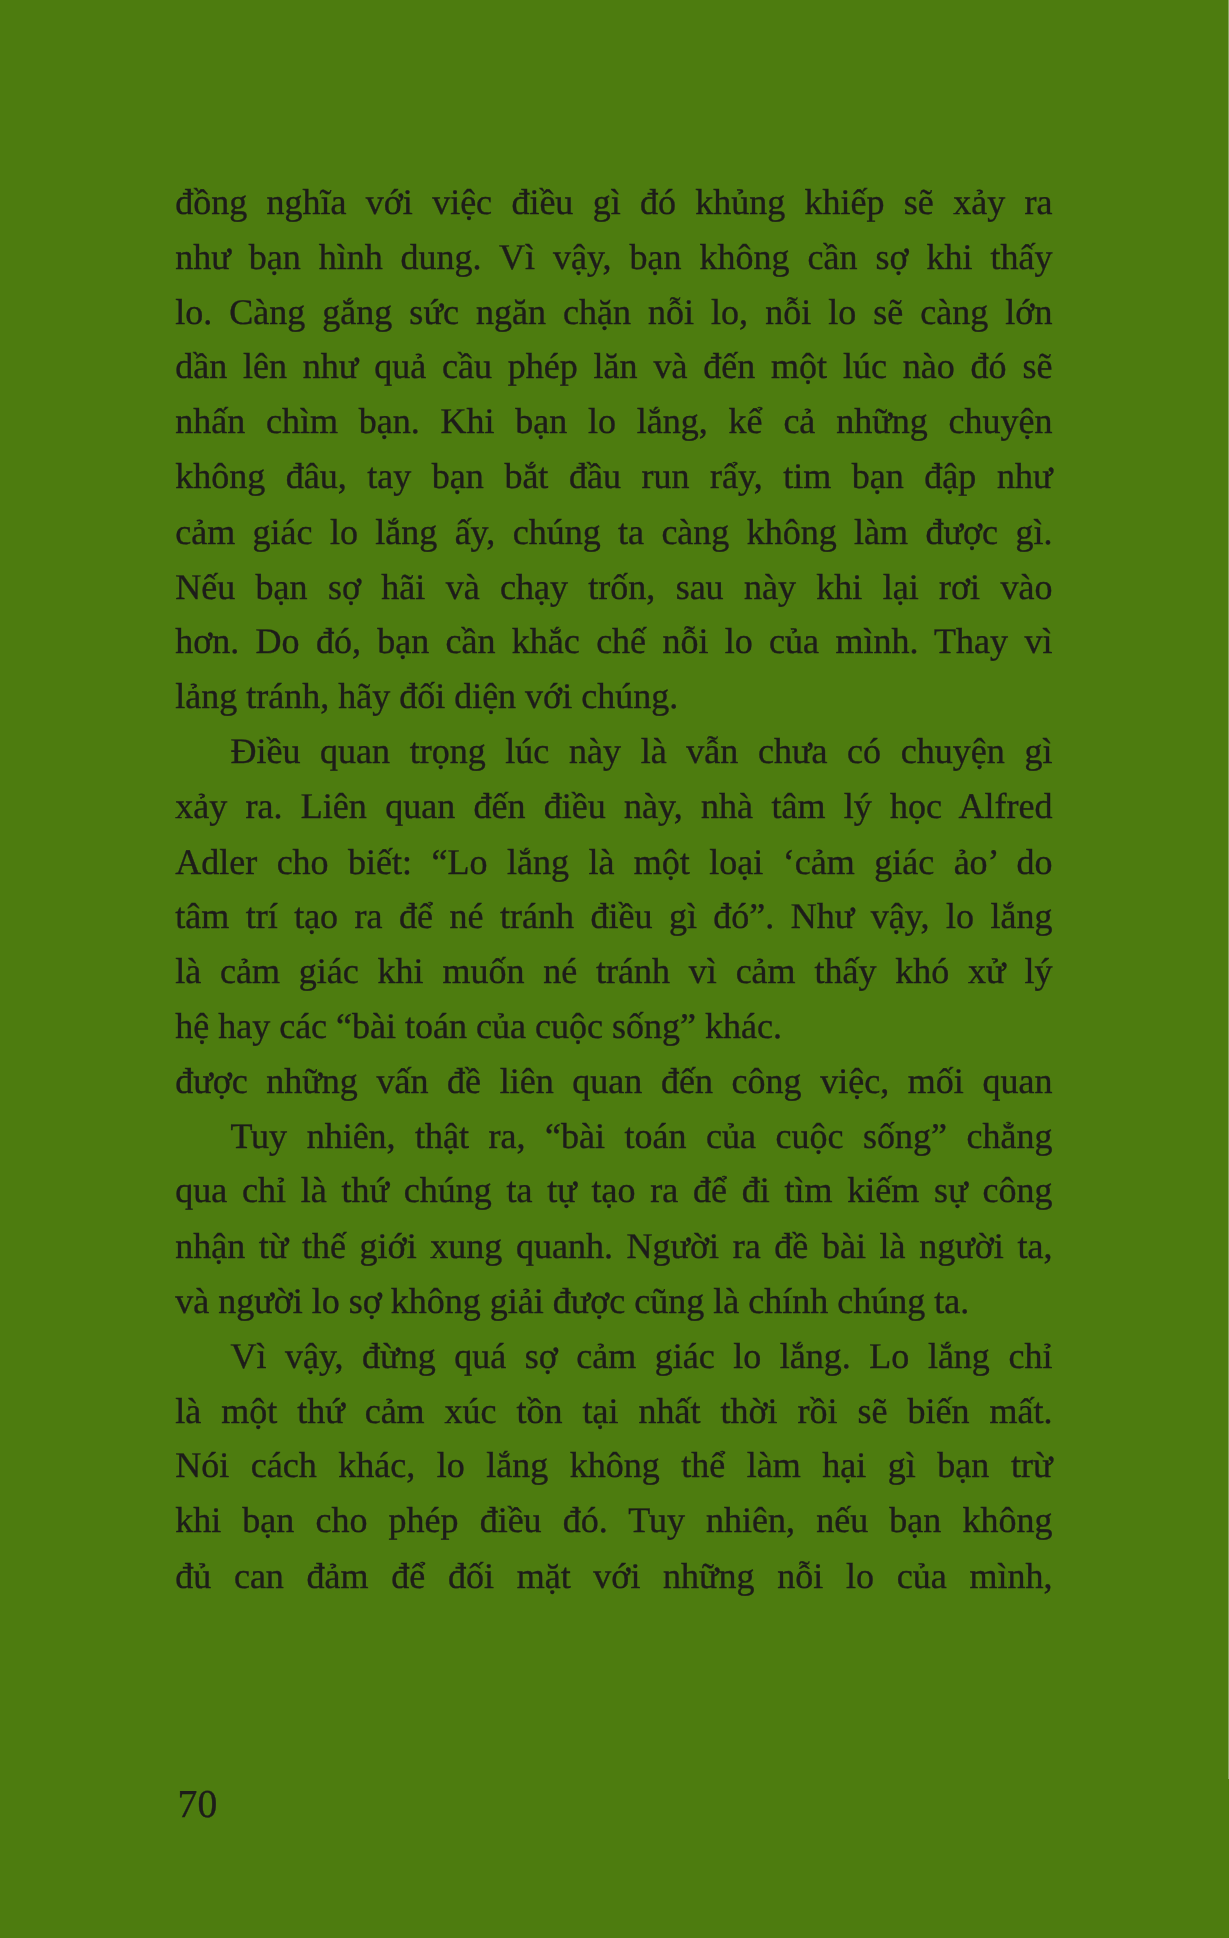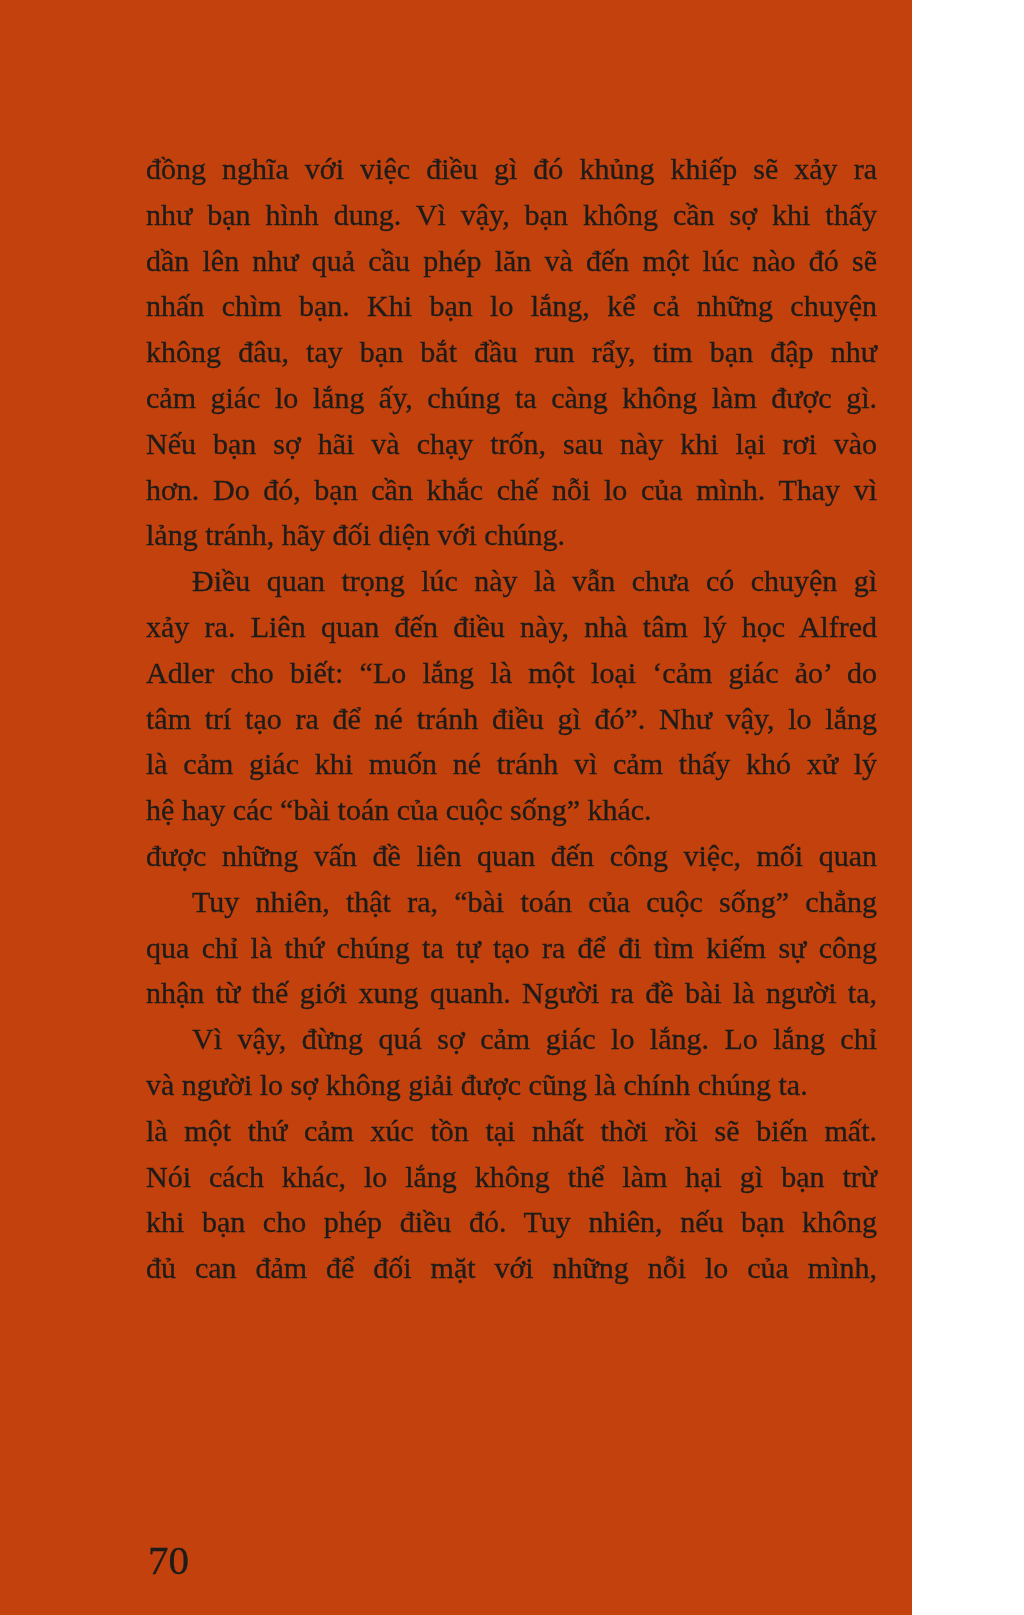--- a/index.html
+++ b/index.html
@@ -2,23 +2,23 @@
 <html><head>
 <meta charset="utf-8">
 <style>
   html, body {
     margin: 0;
     padding: 0;
     background: #ffffff;
   }
   .book-page {
     position: relative;
-    width: 912px;
+    width: 1024px;
     height: 1615px;
-    background: #c2410c;
+    background: #4d7c0f;
     overflow: hidden;
     font-family: "Liberation Serif", "DejaVu Serif", serif;
     color: #1d1c1a;
   }
   .text-block {
     position: absolute;
     left: 146px;
     top: 146px;
     width: 731px;
     font-size: 30px;
@@ -33,51 +33,52 @@
   }
   .line.last {
     text-align-last: left;
   }
   .line.indent {
     text-indent: 46px;
   }
   .page-number {
     position: absolute;
     left: 148px;
-    top: 1540px;
-    font-size: 41px;
+    top: 1484px;
+    font-size: 33px;
     line-height: 40px;
     -webkit-text-stroke: 0.3px #1d1c1a;
   }
 </style>
 </head>
 <body>
 
 <div class="book-page">
   <div class="text-block">
       <div class="line">đồng nghĩa với việc điều gì đó khủng khiếp sẽ xảy ra</div>
       <div class="line">như bạn hình dung. Vì vậy, bạn không cần sợ khi thấy</div>
+      <div class="line">lo. Càng gắng sức ngăn chặn nỗi lo, nỗi lo sẽ càng lớn</div>
       <div class="line">dần lên như quả cầu phép lăn và đến một lúc nào đó sẽ</div>
       <div class="line">nhấn chìm bạn. Khi bạn lo lắng, kể cả những chuyện</div>
       <div class="line">không đâu, tay bạn bắt đầu run rẩy, tim bạn đập như</div>
       <div class="line">cảm giác lo lắng ấy, chúng ta càng không làm được gì.</div>
       <div class="line">Nếu bạn sợ hãi và chạy trốn, sau này khi lại rơi vào</div>
       <div class="line">hơn. Do đó, bạn cần khắc chế nỗi lo của mình. Thay vì</div>
       <div class="line last">lảng tránh, hãy đối diện với chúng.</div>
       <div class="line indent">Điều quan trọng lúc này là vẫn chưa có chuyện gì</div>
       <div class="line">xảy ra. Liên quan đến điều này, nhà tâm lý học Alfred</div>
       <div class="line">Adler cho biết: “Lo lắng là một loại ‘cảm giác ảo’ do</div>
       <div class="line">tâm trí tạo ra để né tránh điều gì đó”. Như vậy, lo lắng</div>
       <div class="line">là cảm giác khi muốn né tránh vì cảm thấy khó xử lý</div>
       <div class="line last">hệ hay các “bài toán của cuộc sống” khác.</div>
       <div class="line">được những vấn đề liên quan đến công việc, mối quan</div>
       <div class="line indent">Tuy nhiên, thật ra, “bài toán của cuộc sống” chẳng</div>
       <div class="line">qua chỉ là thứ chúng ta tự tạo ra để đi tìm kiếm sự công</div>
       <div class="line">nhận từ thế giới xung quanh. Người ra đề bài là người ta,</div>
+      <div class="line last">và người lo sợ không giải được cũng là chính chúng ta.</div>
       <div class="line indent">Vì vậy, đừng quá sợ cảm giác lo lắng. Lo lắng chỉ</div>
-      <div class="line last">và người lo sợ không giải được cũng là chính chúng ta.</div>
       <div class="line">là một thứ cảm xúc tồn tại nhất thời rồi sẽ biến mất.</div>
       <div class="line">Nói cách khác, lo lắng không thể làm hại gì bạn trừ</div>
       <div class="line">khi bạn cho phép điều đó. Tuy nhiên, nếu bạn không</div>
       <div class="line">đủ can đảm để đối mặt với những nỗi lo của mình,</div>
     </div>
   <div class="page-number">70</div>
 </div>
 
 </body></html>

